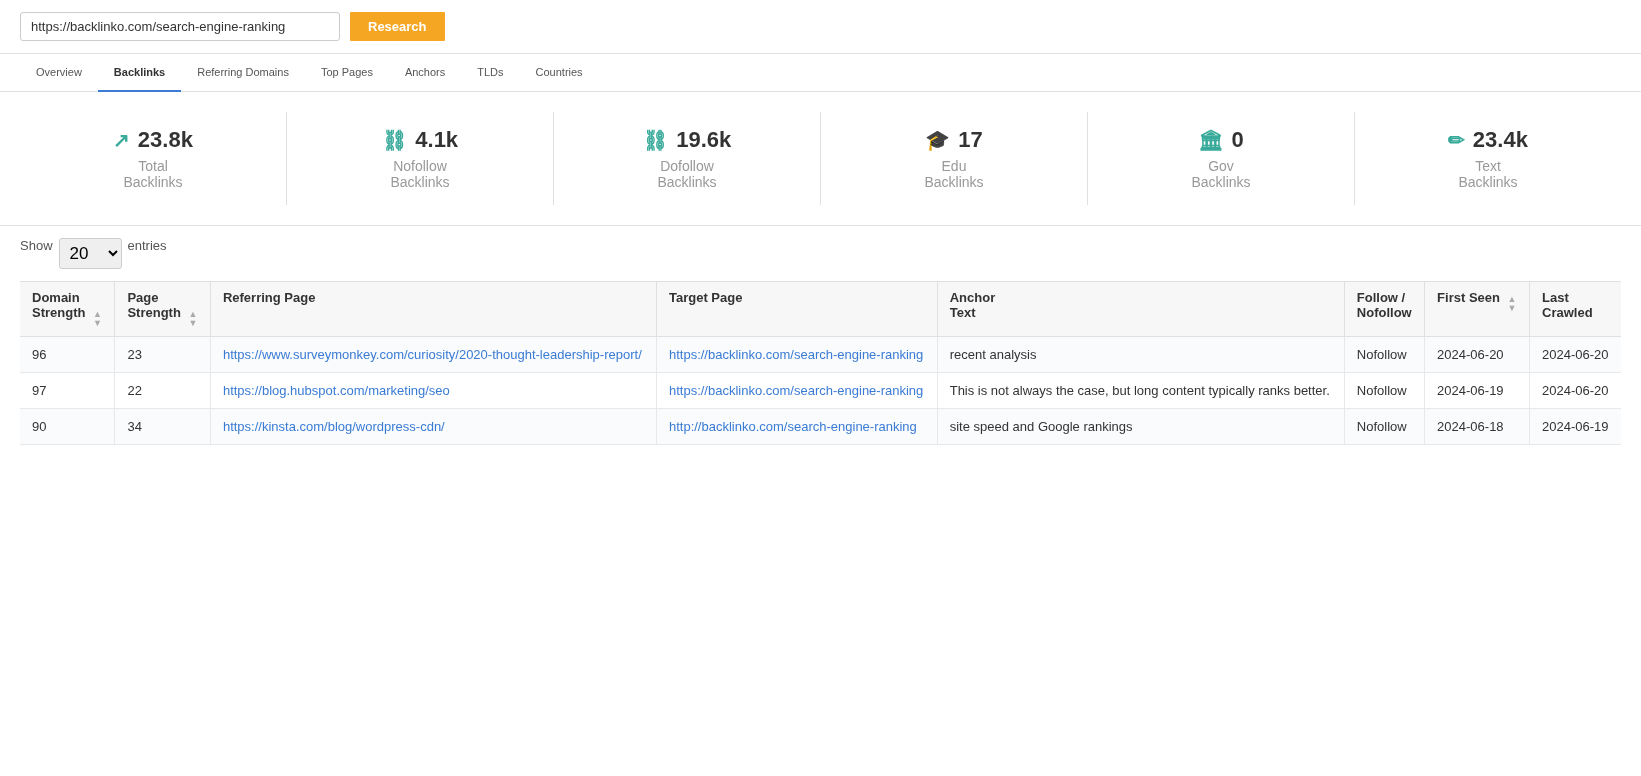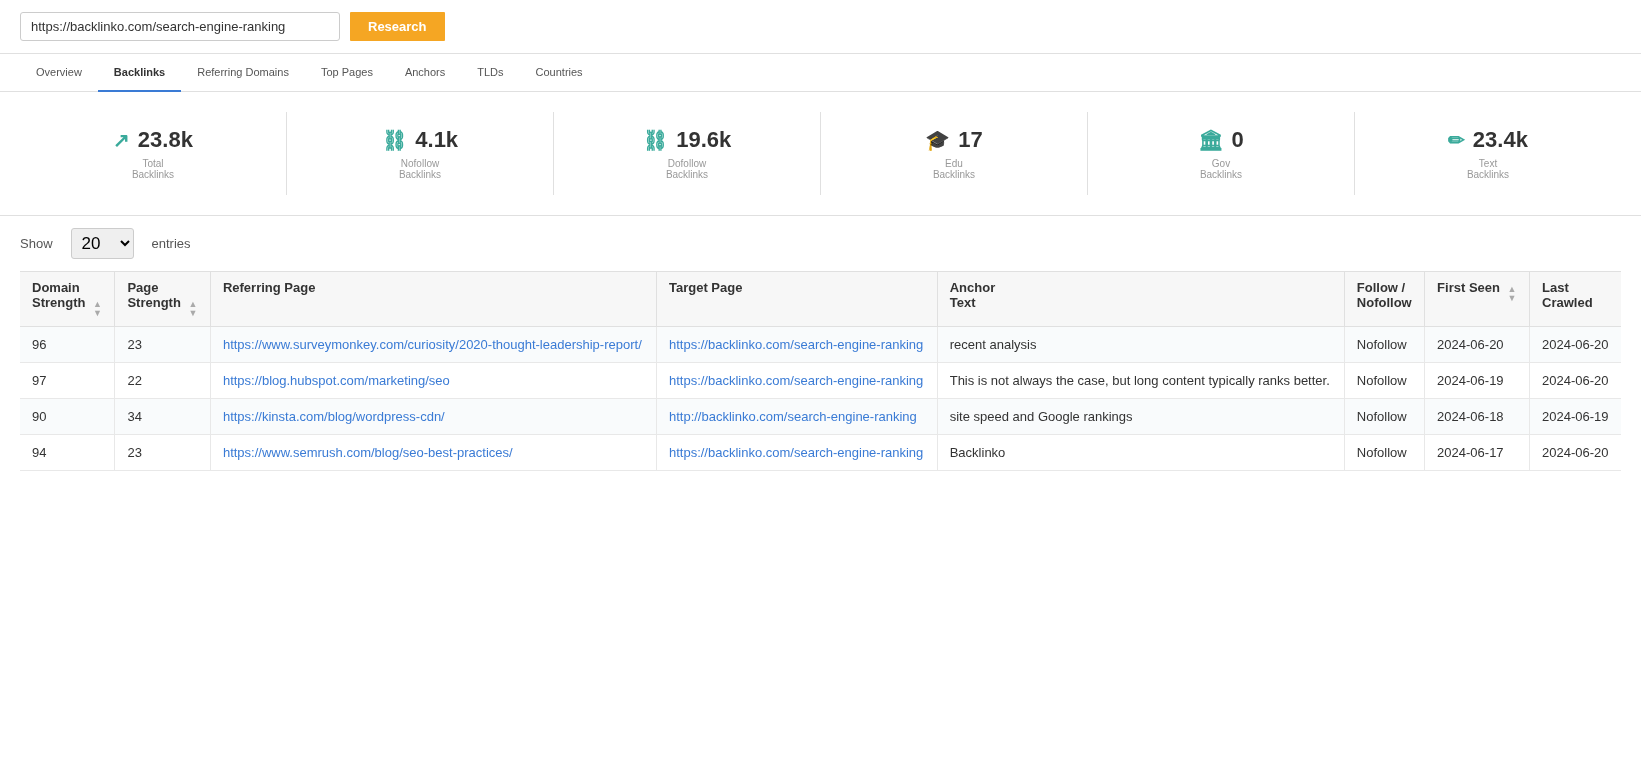--- a/index.html
+++ b/index.html
@@ -83,36 +83,36 @@
       justify-content: center;
       gap: 8px;
     }
     
     .stat-icon {
       color: #3aaa9b;
       font-size: 20px;
     }
     
     .stat-label {
-      font-size: 10px;
+      font-size: 14px;
       color: #999;
       margin-top: 5px;
     }
     
     .controls-row {
       display: flex;
       align-items: center;
       justify-content: space-between;
       padding: 12px 20px;
     }
     
     .controls-left {
       display: flex;
-      align-items: center;
-      gap: 18px;
+      align-items: flex-start;
+      gap: 6px;
       font-size: 13px;
       color: #555;
     }
     
     .controls-right {
       display: flex;
       align-items: center;
       gap: 10px;
       font-size: 13px;
       color: #555;
@@ -319,25 +319,15 @@
         <tr>
           <td>90</td>
           <td>34</td>
           <td class="link-cell"><a href="#">https://kinsta.com/blog/wordpress-cdn/</a></td>
           <td class="link-cell"><a href="#">http://backlinko.com/search-engine-ranking</a></td>
           <td>site speed and Google rankings</td>
           <td>Nofollow</td>
           <td>2024-06-18</td>
           <td>2024-06-19</td>
         </tr>
-        <tr>
-          <td>94</td>
-          <td>23</td>
-          <td class="link-cell"><a href="#">https://www.semrush.com/blog/seo-best-practices/</a></td>
-          <td class="link-cell"><a href="#">https://backlinko.com/search-engine-ranking</a></td>
-          <td>Backlinko</td>
-          <td>Nofollow</td>
-          <td>2024-06-17</td>
-          <td>2024-06-20</td>
-        </tr>
       </tbody>
   </table>
 </div>
 
 </body></html>

